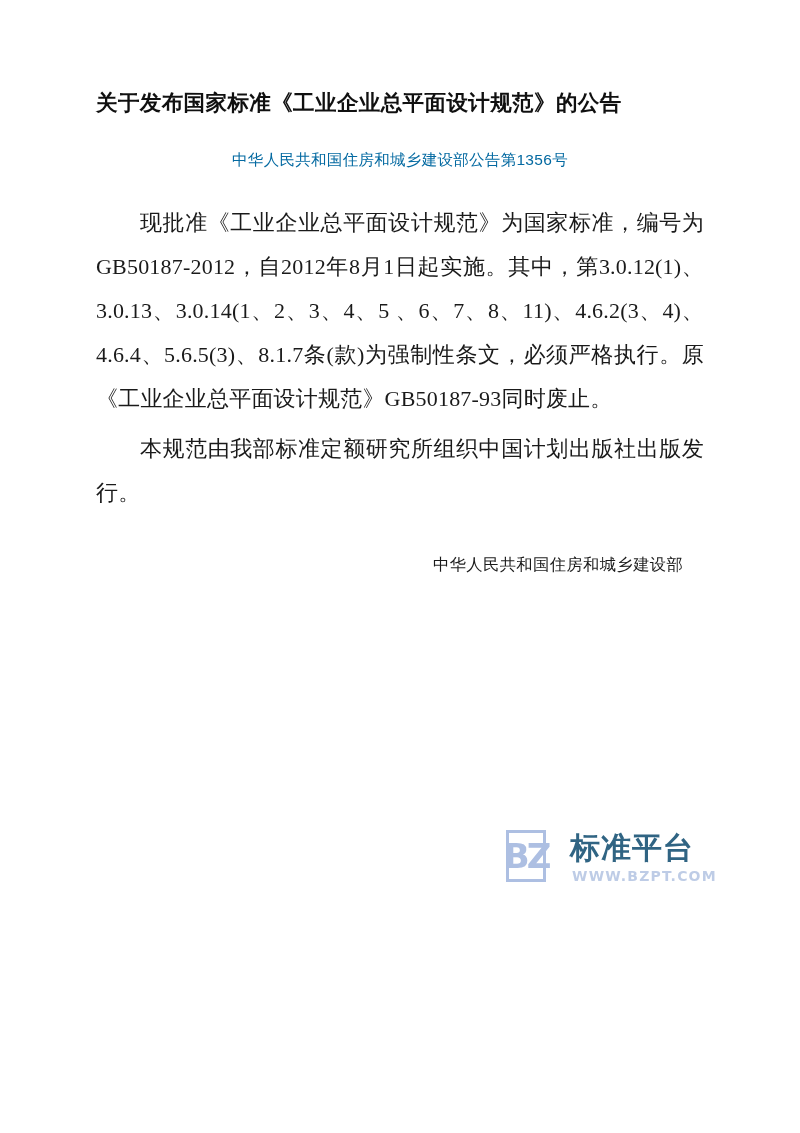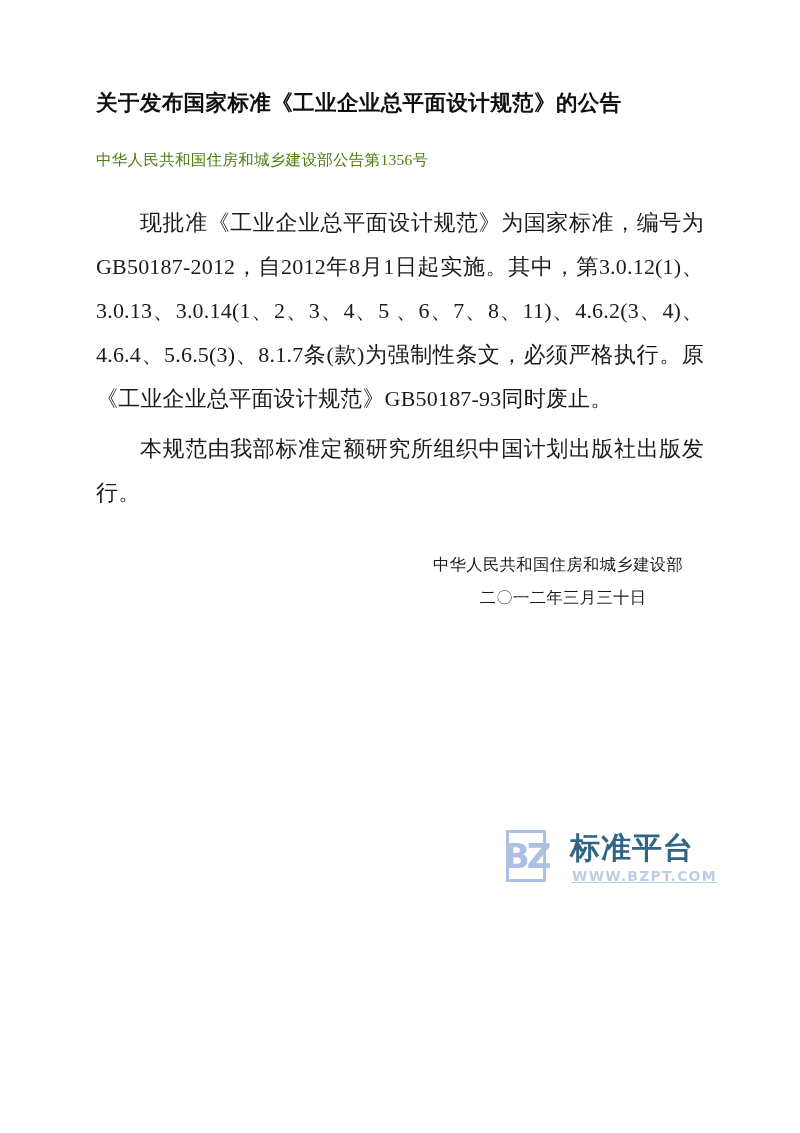--- a/index.html
+++ b/index.html
@@ -26,26 +26,26 @@
     font-family: "DejaVu Sans", "Liberation Sans", sans-serif;
     font-weight: bold;
     font-size: 21.5px;
     line-height: 1.4;
     text-align: left;
     letter-spacing: 0.4px;
     margin: 0 0 0 0;
     color: #101010;
   }
   .doc-subtitle {
-    font-family: Liberation Serif, serif;
+    font-family: Liberation Sans, sans-serif;
     font-size: 15.5px;
-    text-align: left;
+    text-align: center;
     letter-spacing: 0.3px;
     margin-top: 32px;
-    color: #4d7c0f;
+    color: #0369a1;
   }
   .body-block {
     margin-top: 30px;
   }
   .para {
     font-size: 22px;
     line-height: 2.0;
     text-align: justify;
     text-justify: inter-ideograph;
     letter-spacing: 0.2px;
@@ -117,42 +117,40 @@
   .wm-url {
     position: absolute;
     left: 66px;
     top: 42px;
     font-family: "DejaVu Sans", "Liberation Sans", sans-serif;
     font-size: 14px;
     font-weight: bold;
     color: #b3c4e2;
     letter-spacing: 1.2px;
     white-space: nowrap;
-    text-decoration: underline;
   }
 </style>
 </head>
 <body>
 
 <div class="page">
 
   <div class="content">
 
     <h1 class="doc-title">关于发布国家标准《工业企业总平面设计规范》的公告</h1>
 
     <div class="doc-subtitle">中华人民共和国住房和城乡建设部公告第1356号</div>
 
     <div class="body-block">
       <p class="para indent">现批准《工业企业总平面设计规范》为国家标准，编号为 GB50187-2012，自2012年8月1日起实施。其中，第3.0.12(1)、3.0.13、3.0.14(1、2、3、4、5 、6、7、8、11)、4.6.2(3、4)、4.6.4、5.6.5(3)、8.1.7条(款)为强制性条文，必须严格执行。原《工业企业总平面设计规范》GB50187-93同时废止。</p>
       <p class="para indent para-2">本规范由我部标准定额研究所组织中国计划出版社出版发行。</p>
     </div>
 
     <div class="signature">
       <div class="sig-line">中华人民共和国住房和城乡建设部</div>
-      <div class="sig-line sig-date">二〇一二年三月三十日</div>
     </div>
 
   </div>
 
   <div class="watermark">
     <div class="wm-badge">
       <span>BZ</span>
     </div>
     <div class="wm-text">标准平台</div>
     <div class="wm-url">WWW.BZPT.COM</div>

